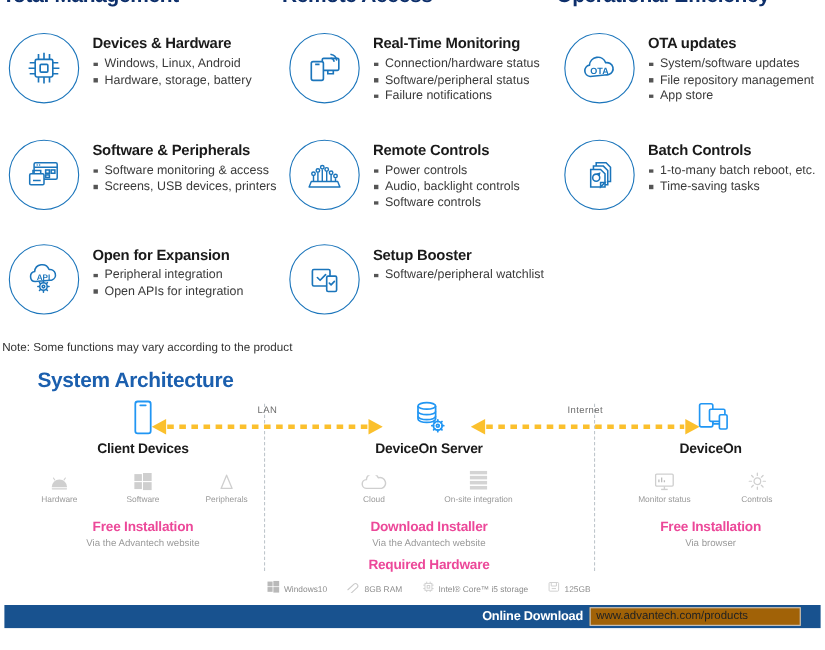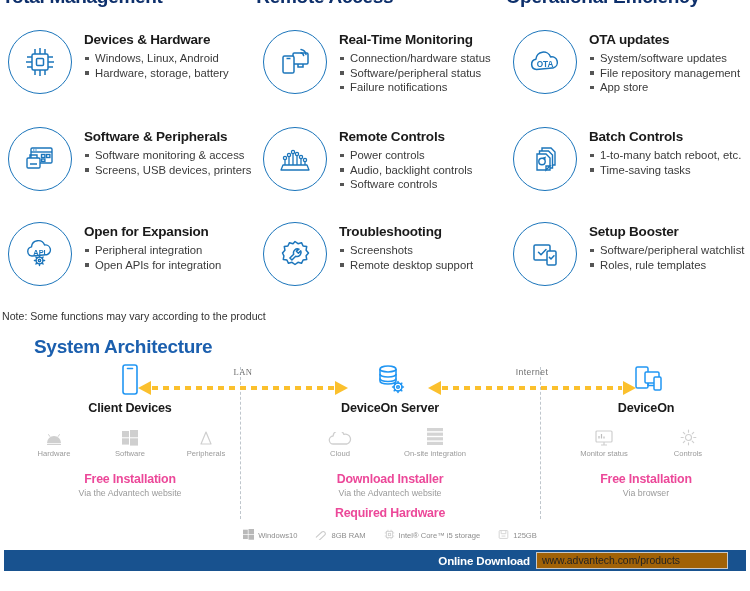--- a/index.html
+++ b/index.html
@@ -273,66 +273,50 @@
       </div>
       <div class="txt">
         <p class="ftitle">Open for Expansion</p>
         <ul class="fl">
           <li>Peripheral integration</li>
           <li>Open APIs for integration</li>
         </ul>
       </div>
     </div>
 
-    <div class="cell c2">
-      <div class="circ">
-        <svg width="36" height="36" viewBox="0 0 36 36" fill="none" stroke="#1b75bb" stroke-width="1.5">
-          <path d="M18 5.5l3 2.2 3.5-1 1.6 3.3 3.6.6-.6 3.6 2.4 2.8-2.4 2.8.6 3.6-3.6.6-1.6 3.3-3.5-1-3 2.2-3-2.2-3.5 1-1.6-3.3-3.6-.6.6-3.6L5.5 17l2.4-2.8-.6-3.6 3.6-.6L12.5 6.7l3.5 1z" stroke-linejoin="round"></path>
-          <path d="M22 13.2a4 4 0 00-5.3 5l-3.8 3.8 2 2 3.8-3.8a4 4 0 005-5.3l-2.3 2.3-2-2z" stroke-linejoin="round"></path>
-        </svg>
-      </div>
-      <div class="txt">
-        <p class="ftitle">Troubleshooting</p>
-        <ul class="fl">
-          <li>Screenshots</li>
-          <li>Remote desktop support</li>
-        </ul>
-      </div>
-    </div>
 
     <div class="cell c3">
       <div class="circ">
         <svg width="36" height="36" viewBox="0 0 36 36" fill="none" stroke="#1b75bb" stroke-width="1.5">
           <rect x="7" y="9" width="16" height="15" rx="1.3"></rect>
           <path d="M11.5 16.3l2.5 2.5 5-5.2" stroke-linecap="round" stroke-linejoin="round"></path>
           <rect x="20" y="15" width="9" height="14" rx="1.3" fill="#fff"></rect>
           <path d="M22.4 21.4l1.6 1.6 3-3.2" stroke-linecap="round" stroke-linejoin="round"></path>
         </svg>
       </div>
       <div class="txt">
         <p class="ftitle">Setup Booster</p>
         <ul class="fl">
           <li>Software/peripheral watchlist</li>
-          <li>Roles, rule templates</li>
         </ul>
       </div>
     </div>
   </div>
 </div>
 
 <div class="note">Note: Some functions may vary according to the product</div>
 
 <div class="sa-title">System Architecture</div>
 
 <div class="arch">
 
   <div class="divider div1"></div>
   <div class="divider div2"></div>
 
-  <div class="arrowwrap" style="left:138px;top:5px;width:210px;height:32px;font-family:Liberation Serif, serif;">
+  <div class="arrowwrap" style="left:138px;top:5px;width:210px;height:32px;">
     <div class="arrowlbl">LAN</div>
     <svg class="arrowsvg" width="210" height="16" viewBox="0 0 210 16">
       <path d="M0 8l13-7v14z" fill="#fbc02d"></path>
       <path d="M210 8l-13-7v14z" fill="#fbc02d"></path>
       <line x1="14" y1="8" x2="196" y2="8" stroke="#fbc02d" stroke-width="4" stroke-dasharray="6,5"></line>
     </svg>
   </div>
 
   <div class="arrowwrap" style="left:428px;top:5px;width:208px;height:32px;">
     <div class="arrowlbl">Internet</div>

